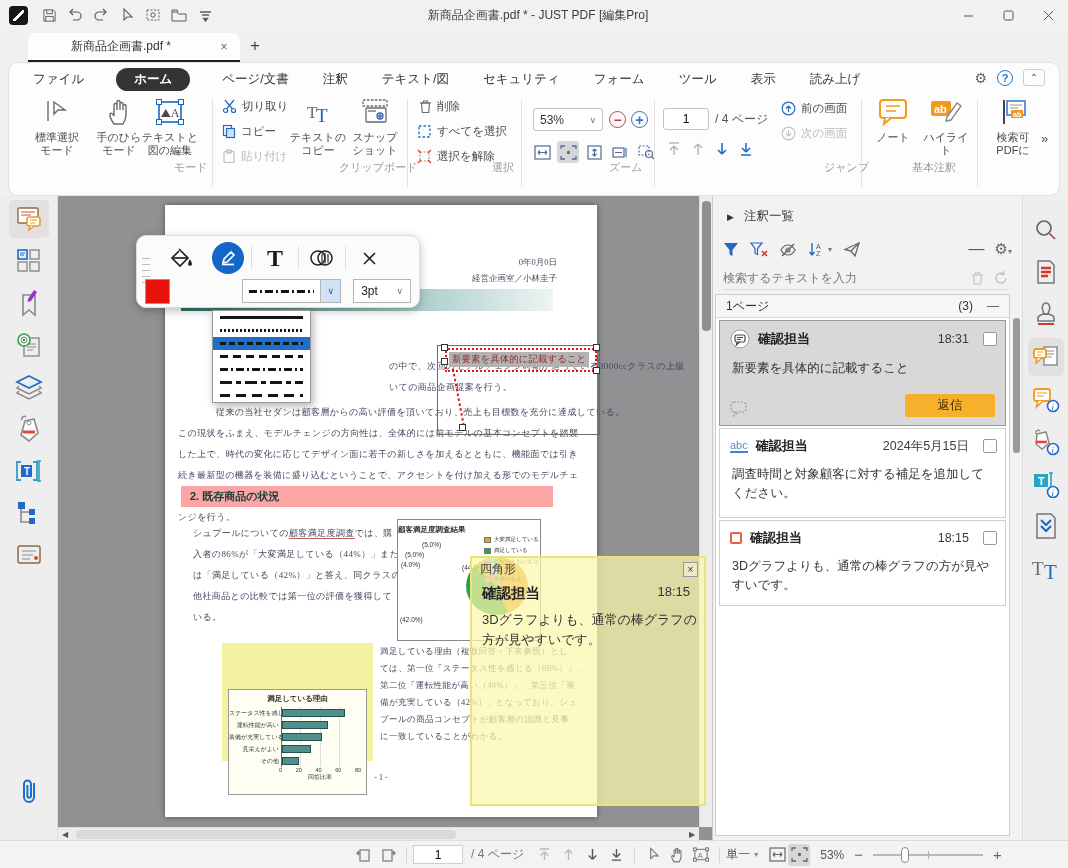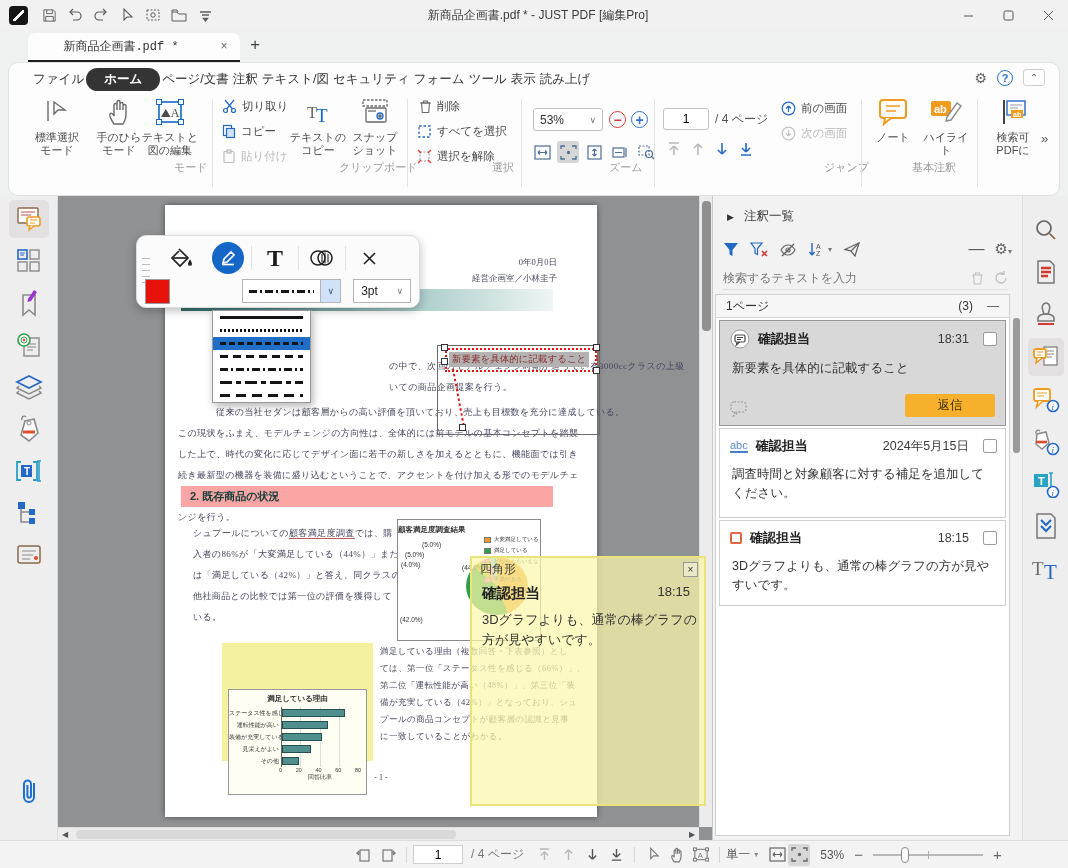--- a/index.html
+++ b/index.html
@@ -11,29 +11,29 @@
   
   .titlebar { position:absolute; top:0; left:0; width:1068px; height:30px; background:#f2f1f1; display:flex; align-items:center; }
   .tb-ico { width:26px; height:22px; display:flex; align-items:center; justify-content:center; color:#5d5d5d; }
   .applogo { width:19px; height:19px; background:#161616; border-radius:4px; margin:0 8px 0 9px; position:relative; }
   .applogo::after { content:""; position:absolute; left:4px; top:4px; width:11px; height:11px; background:linear-gradient(135deg,transparent 44%,#fff 44%,#fff 62%,transparent 62%); }
   .tb-title { position:absolute; left:0; right:0; text-align:center; font-size:12px; color:#3c3c3c; pointer-events:none;padding-left:8px; }
   .winctl { margin-left:auto; display:flex; }
   .winbtn { width:40px; height:28px; display:flex; align-items:center; justify-content:center; color:#555; font-size:13px; }
 
   
-  .tabbar { position:absolute; top:30px; left:0; width:1028px; height:32px;font-family:Liberation Mono, monospace; }
+  .tabbar { position:absolute; top:30px; left:0; width:1028px; height:32px; }
   .doc-tab { position:absolute; left:28px; top:3px; width:212px; height:29px; background:#fdfdfd; border-radius:8px 8px 0 0; display:flex; align-items:center; font-size:12px; color:#333; border-bottom:2px solid #1d1d1d; }
   .doc-tab .lbl { flex:1; text-align:center; }
   .tab-x { width:20px; color:#666; font-size:12px; margin-right:6px; text-align:center; }
   .newtab { position:absolute; left:250px; top:6px; font-size:17px; color:#444; }
 
   
   .ribbon { position:absolute; left:8px; top:62px; width:1052px; height:134px; background:#fdfdfd; border:1px solid #e2e0e0; border-radius:10px; }
-  .rtabs { position:absolute; top:5px; left:22px; display:flex; align-items:center; font-size:12.5px; color:#333; }
+  .rtabs { position:absolute; top:5px; left:22px; display:flex; align-items:center; gap:30px; font-size:12.5px; color:#333; }
   .rtab { padding:3px 2px; }
   .rtab.pill { background:#343434; color:#fff; border-radius:13px; padding:3px 18px; font-weight:bold; }
   .rb-right { position:absolute; top:6px; right:14px; display:flex; align-items:center; gap:10px; color:#666; font-size:14px; }
   .help { width:16px; height:16px; border-radius:50%; border:1.5px solid #2e74c8; color:#2e74c8; font-size:11px; display:flex; align-items:center; justify-content:center; font-weight:bold; }
   .chev-up { width:22px; height:17px; border:1px solid #cfcfcf; border-radius:3px; display:flex; align-items:center; justify-content:center; color:#555; font-size:10px; }
   .rbody { position:absolute; top:28px; left:0; right:0; bottom:0; }
   .vsep { position:absolute; top:8px; height:88px; width:1px; background:#e4e2e2; }
   .gl { position:absolute; font-size:11px; color:#9a9a9a; }
   .btn-lg { position:absolute; display:flex; flex-direction:column; align-items:center; font-size:11px; color:#4a4a4a; line-height:13px; text-align:center; }
   .btn-lg .ic { height:32px; display:flex; align-items:center; justify-content:center; margin-bottom:3px; }

